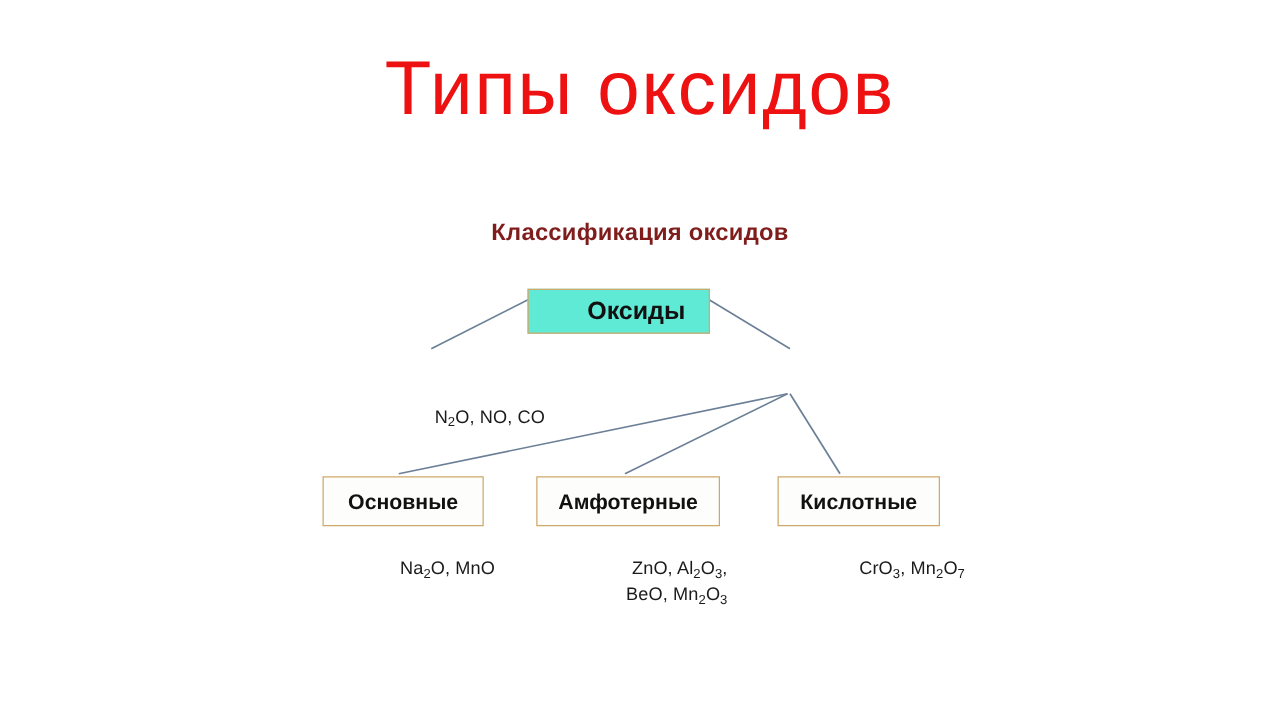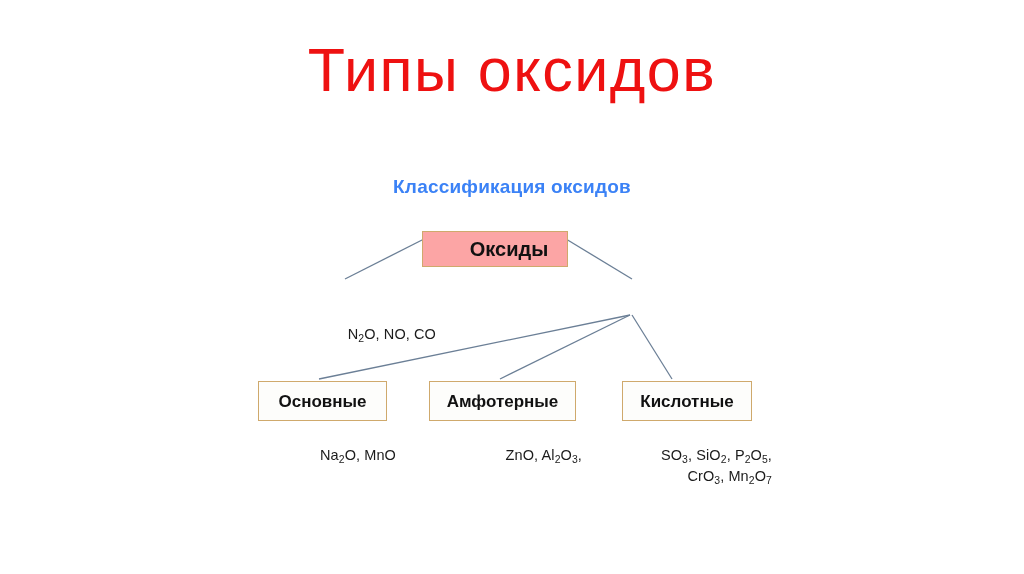--- a/index.html
+++ b/index.html
@@ -48,21 +48,21 @@
     height: 574px;
     pointer-events: none;
   }
 
   #diagram-title {
     position: absolute;
     left: 0;
     top: 176px;
     width: 1024px;
     text-align: center;
-    color: #3b82f6;
+    color: #7f1d1d;
     font-size: 19px;
     font-weight: bold;
     letter-spacing: 0.2px;
     white-space: nowrap;
   }
 
   .node-box {
     position: absolute;
     box-sizing: border-box;
     border: 1.6px solid #cfa96c;
@@ -177,21 +177,21 @@
         <line x1="566" y1="239" x2="632" y2="279"></line>
 
         <line x1="630" y1="315" x2="319" y2="379"></line>
 
         <line x1="630" y1="315" x2="500" y2="379"></line>
 
         <line x1="632" y1="315" x2="672" y2="379"></line>
       </g>
     </svg>
 
-    <div class="node-box node-root" style="border-color: rgb(207, 169, 108); background: #fca5a5; padding-left: 28px;">
+    <div class="node-box node-root" style="border-color: rgb(207, 169, 108); background: #5eead4; padding-left: 28px;">
       <span>Оксиды</span>
     </div>
 
 
 
     <div class="node-box node-l3-a" style="border-color: rgb(207, 169, 108); background: rgb(253, 253, 251);">
       <span>Основные</span>
     </div>
 
     <div class="node-box node-l3-b" style="border-color: rgb(207, 169, 108); background: rgb(253, 253, 251);">
@@ -205,21 +205,21 @@
     <div class="formula formula-nonsalt">
       <div>N<sub>2</sub>O, NO, CO</div>
     </div>
 
     <div class="formula formula-basic">
       <div>Na<sub>2</sub>O, MnO</div>
     </div>
 
     <div class="formula formula-amph">
       <div>ZnO, Al<sub>2</sub>O<sub>3</sub>,</div>
+      <div>BeO, Mn<sub>2</sub>O<sub>3</sub></div>
     </div>
 
     <div class="formula formula-acid">
-      <div>SO<sub>3</sub>, SiO<sub>2</sub>, P<sub>2</sub>O<sub>5</sub>,</div>
       <div>CrO<sub>3</sub>, Mn<sub>2</sub>O<sub>7</sub></div>
     </div>
 
   </div>
 </div>
 
 </body></html>

